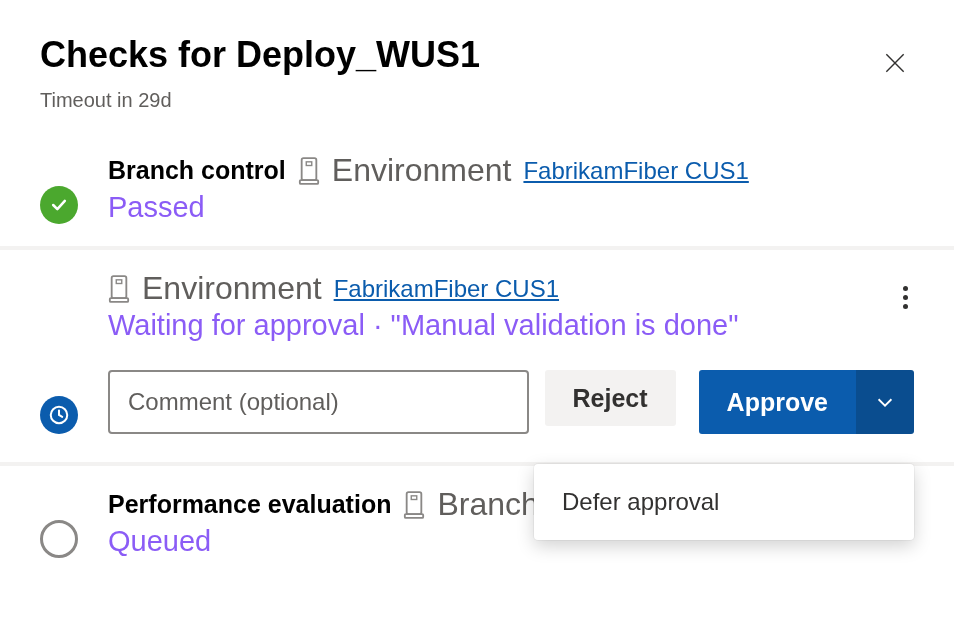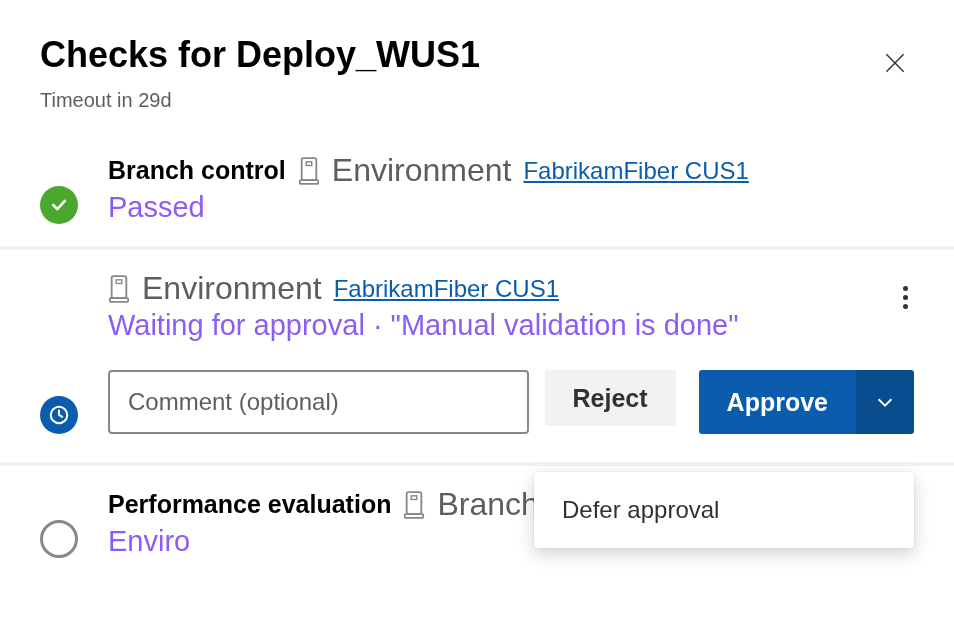--- a/index.html
+++ b/index.html
@@ -169,21 +169,21 @@
       justify-content: center;
       cursor: pointer;
       border-radius: 0 3px 3px 0;
     }
     .approve-chevron svg { width: 22px; height: 22px; stroke: #fff; stroke-width: 2; fill: none; }
 
     .dropdown-menu {
       position: absolute;
       top: 100%;
       right: 40px;
-      margin-top: 10px;
+      margin-top: 2px;
       min-width: 380px;
       background: #fff;
       border-radius: 4px;
       box-shadow: 0 6px 18px rgba(0,0,0,0.18), 0 0 0 1px rgba(0,0,0,0.04);
       padding: 8px 0;
       z-index: 10;
     }
     .dropdown-item {
       padding: 16px 28px;
       font-size: 24px;
@@ -282,15 +282,15 @@
       <span class="check-title">Performance evaluation</span>
       <span class="server-icon">
         <svg viewBox="0 0 24 32">
             <rect x="4" y="2" width="16" height="24" rx="2" fill="none" stroke="#8a8886" stroke-width="2"></rect>
             <rect x="2" y="26" width="20" height="4" rx="1" fill="none" stroke="#8a8886" stroke-width="2"></rect>
             <rect x="9" y="6" width="6" height="4" fill="none" stroke="#8a8886" stroke-width="1.5"></rect>
           </svg>
       </span>
       <span class="env-label">Branch</span>
     </div>
-    <div class="check-status-line">Enviro</div>
+    <div class="check-status-line">Queued</div>
   </div>
 </div>
 
 </body></html>

